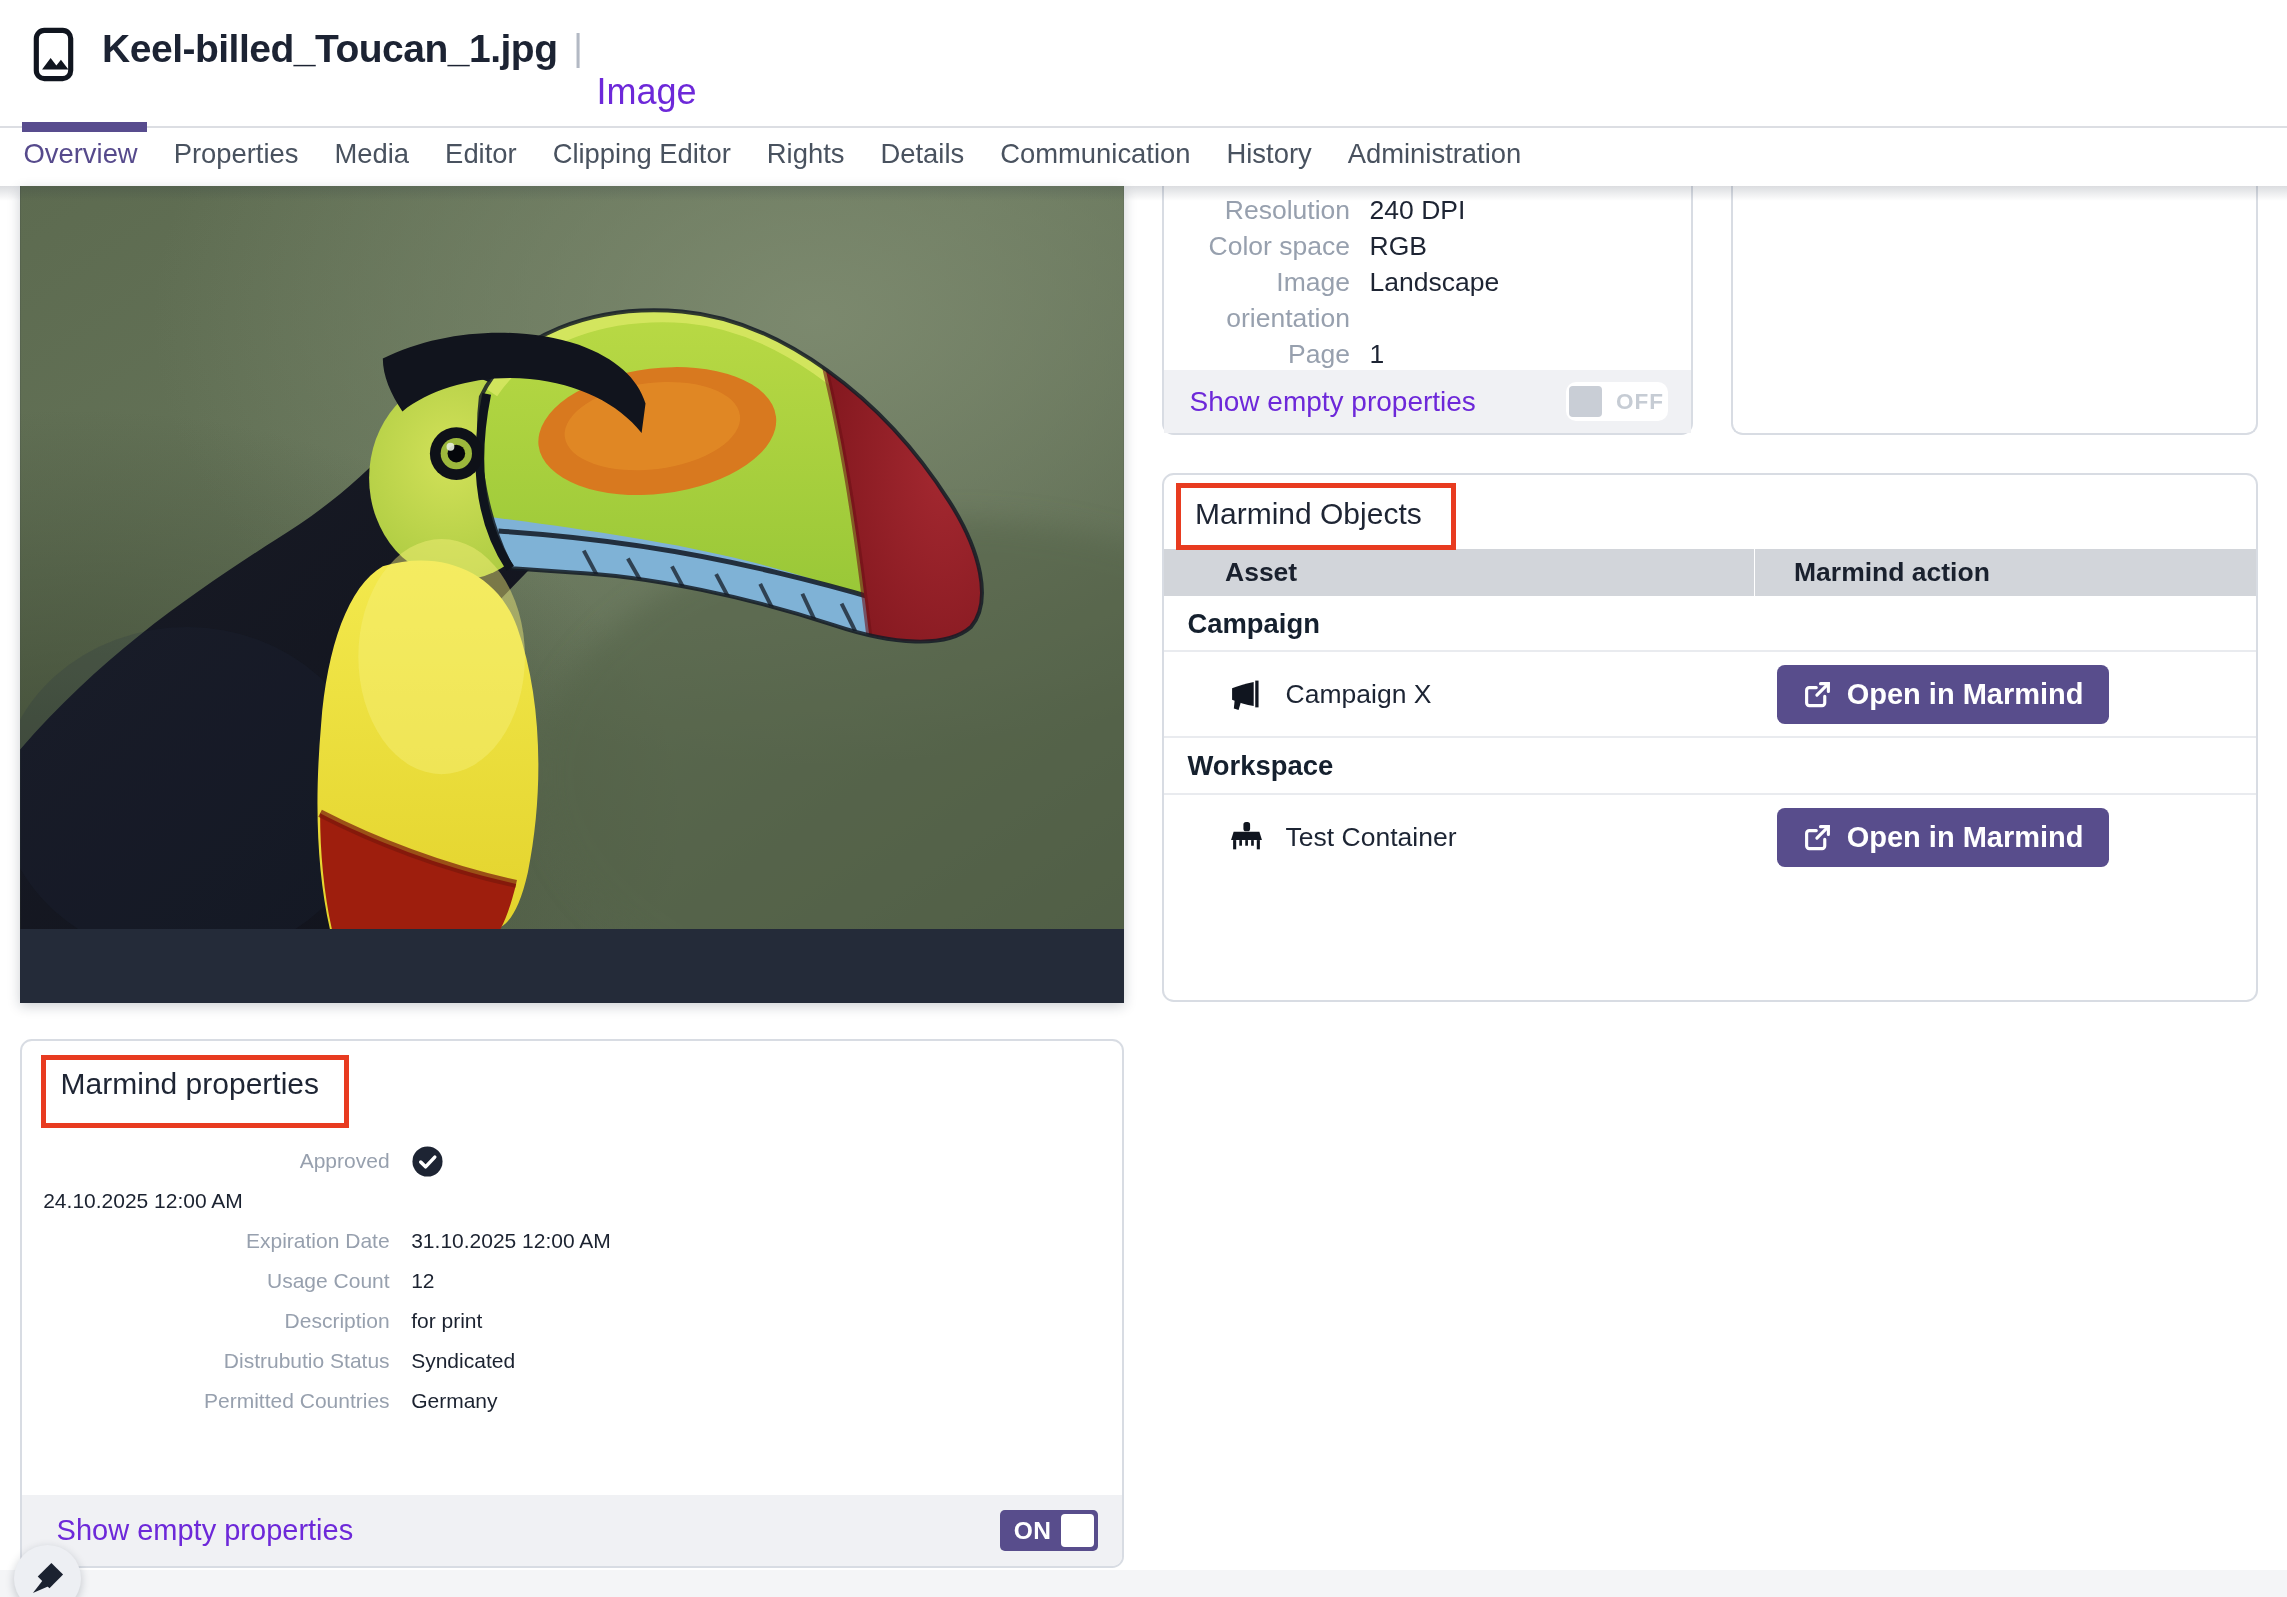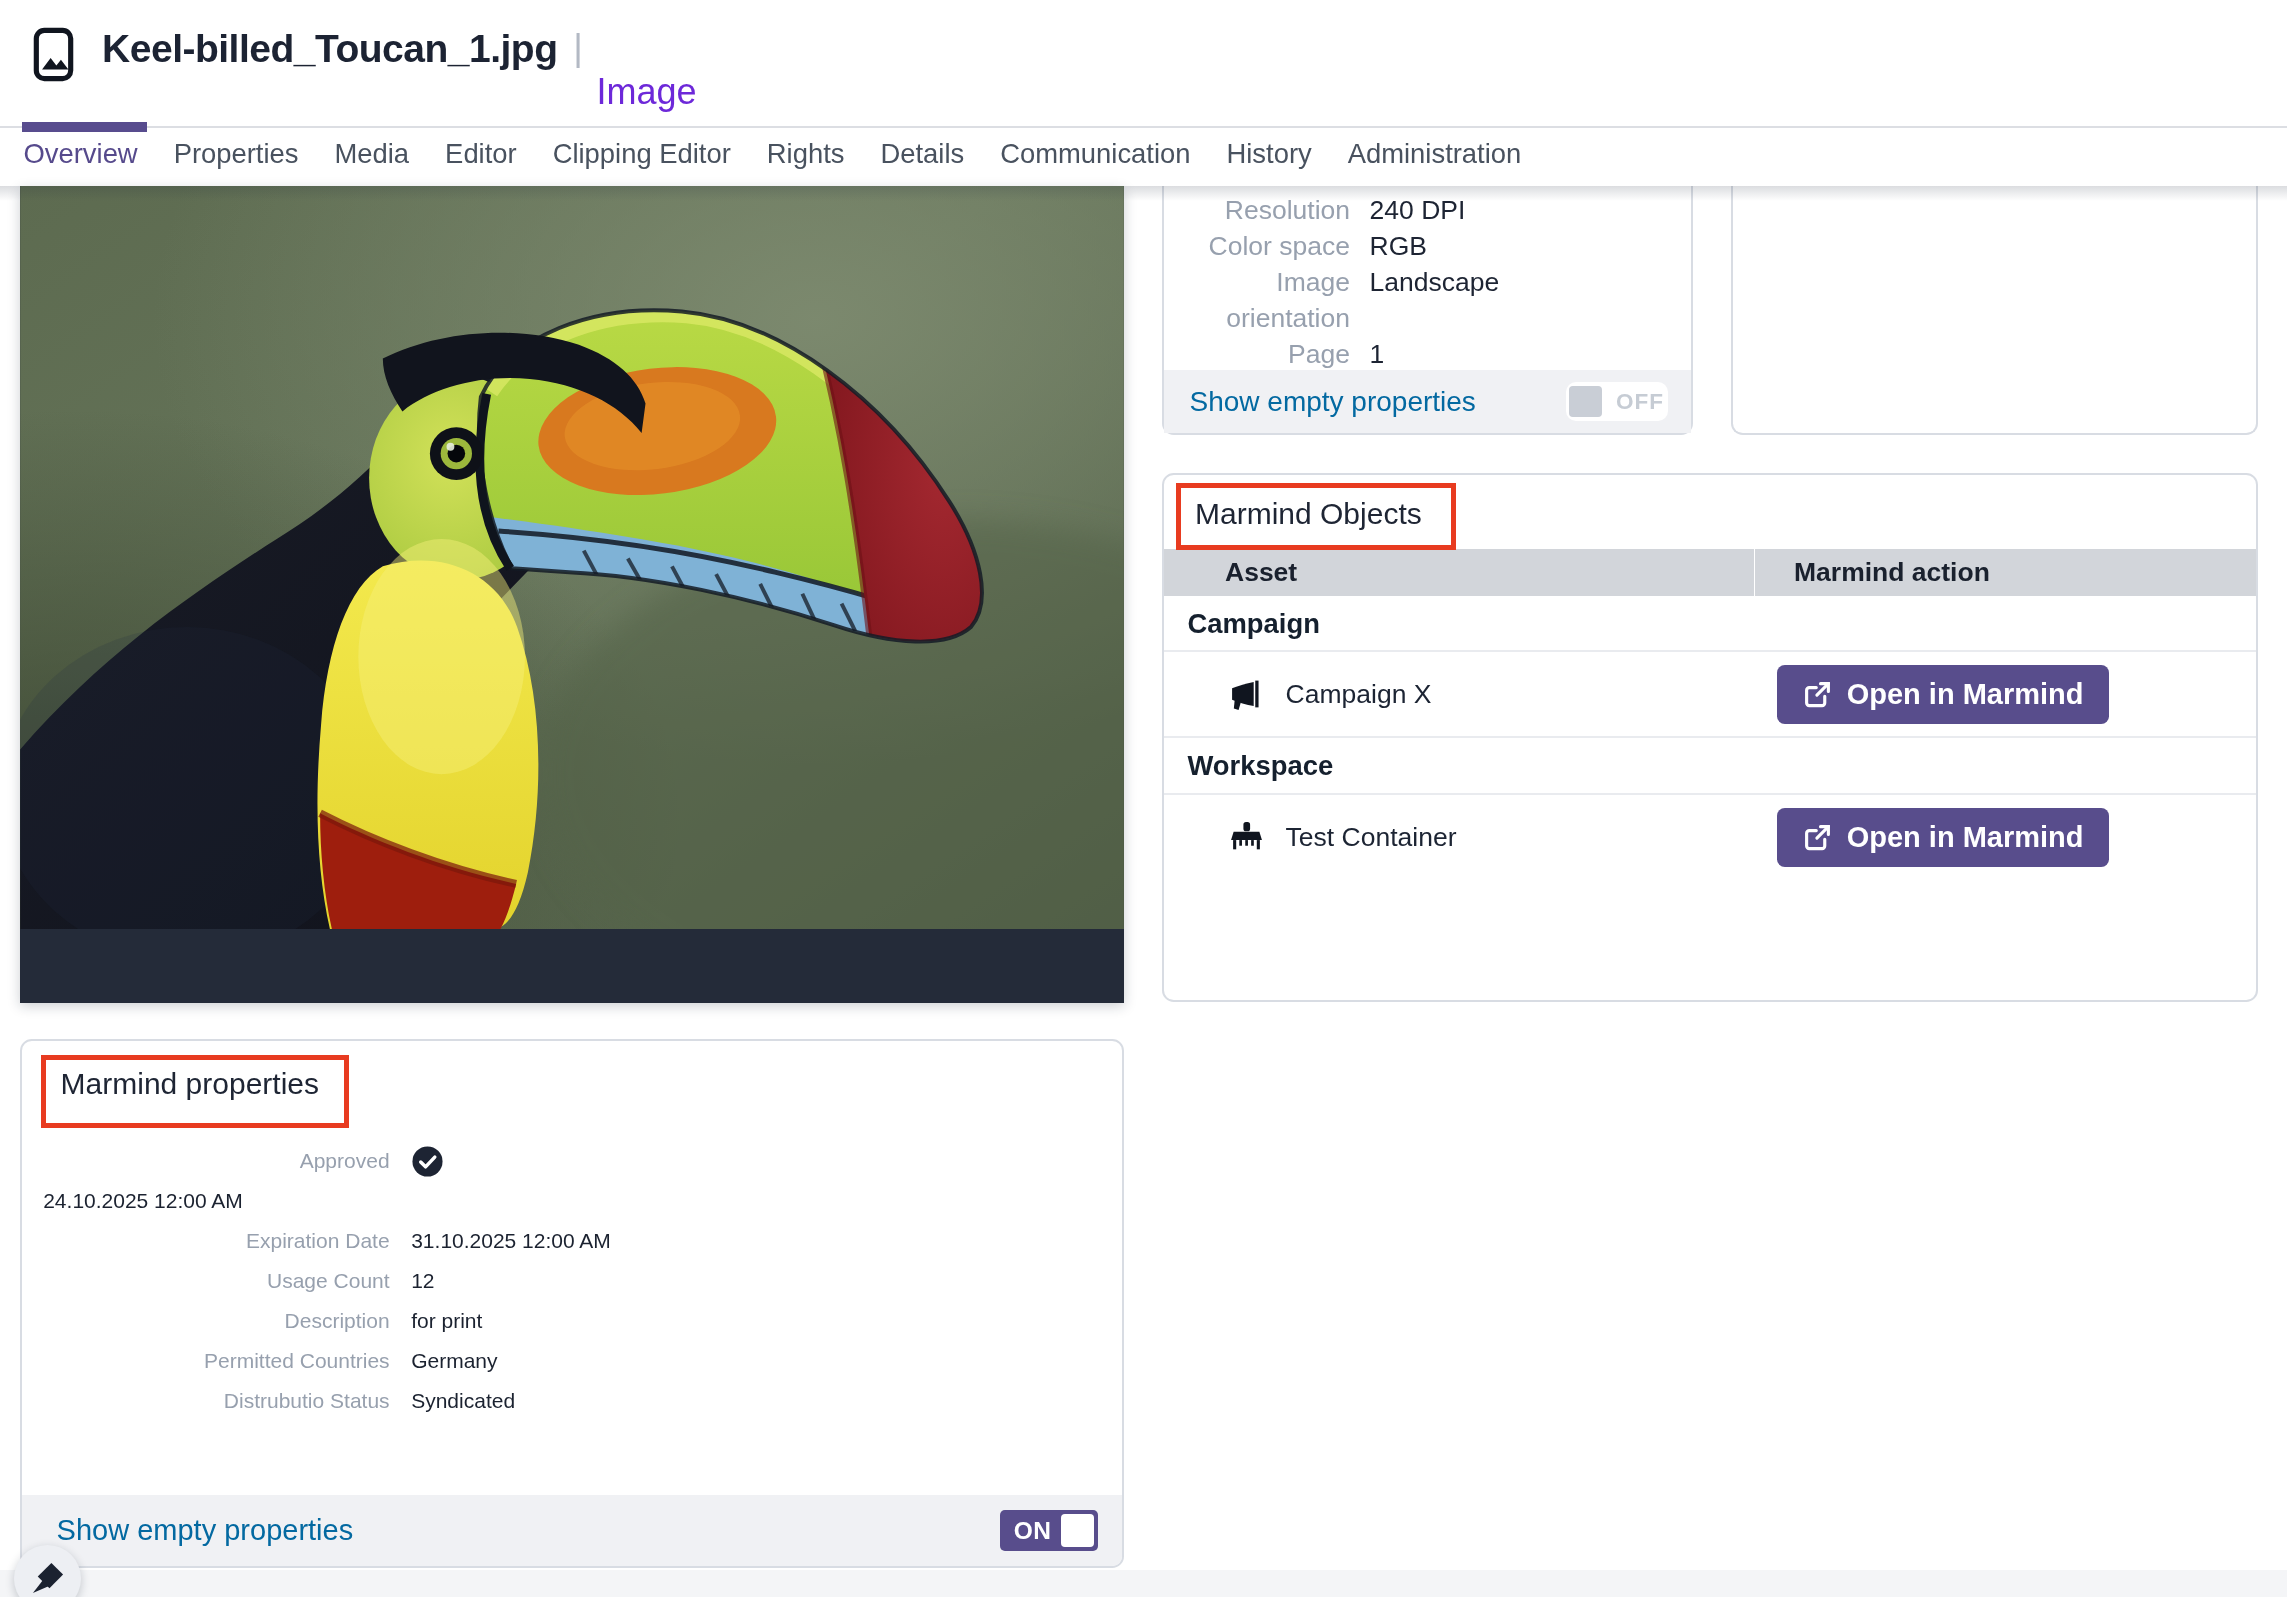--- a/index.html
+++ b/index.html
@@ -35,21 +35,21 @@
   .letterbox{height:74px;background:#242b39;}
 
   
   .fp-panel{left:1162px;top:186px;width:531px;height:249px;}
   .prow{display:flex;line-height:36px;font-size:26.5px;}
   .plabel{width:186px;text-align:right;color:#97a0ae;flex:none;}
   .pval{padding-left:19.6px;color:#1d2433;font-weight:500;}
   .panel-footer{position:absolute;bottom:0;left:0;right:0;background:#f0f1f4;
       display:flex;align-items:center;justify-content:space-between;}
   .fp-footer{height:63px;padding:0 23.5px 0 25.5px;}
-  .footer-label{font-size:28px;color:#0369a1;font-weight:500;}
+  .footer-label{font-size:28px;color:#6d28d9;font-weight:500;}
 
   
   .toggle-off{width:102px;height:39px;background:#ffffff;border-radius:10px;display:flex;align-items:center;cursor:pointer;}
   .toggle-off .knob{width:33px;height:31px;background:#c9ced6;border-radius:3.9px;margin-left:3.9px;}
   .toggle-off .t-text{font-size:22.5px;font-weight:700;color:#c6ccd4;margin-left:13.7px;letter-spacing:1px;}
   .toggle-on{width:98px;height:41px;background:#584d8c;border-radius:4.9px;display:flex;align-items:center;cursor:pointer;}
   .toggle-on .t-text{font-size:24.5px;font-weight:700;color:#ffffff;margin-left:13.7px;letter-spacing:0.5px;}
   .toggle-on .knob{width:33px;height:33px;background:#ffffff;border-radius:3.9px;margin-left:auto;margin-right:3.9px;}
 
   
@@ -338,26 +338,26 @@
       </div>
       <div class="mp-row">
         <div class="mp-label">Usage Count</div>
         <div class="mp-val">12</div>
       </div>
       <div class="mp-row">
         <div class="mp-label">Description</div>
         <div class="mp-val">for print</div>
       </div>
       <div class="mp-row">
+        <div class="mp-label">Distrubutio Status</div>
+        <div class="mp-val">Syndicated</div>
+      </div>
+      <div class="mp-row">
         <div class="mp-label">Permitted Countries</div>
         <div class="mp-val">Germany</div>
-      </div>
-      <div class="mp-row">
-        <div class="mp-label">Distrubutio Status</div>
-        <div class="mp-val">Syndicated</div>
       </div>
     </div>
 
     <div class="panel-footer mp-footer">
       <span class="footer-label">Show empty properties</span>
       <div class="toggle-on">
         <span class="t-text">ON</span>
         <div class="knob"></div>
       </div>
     </div>

